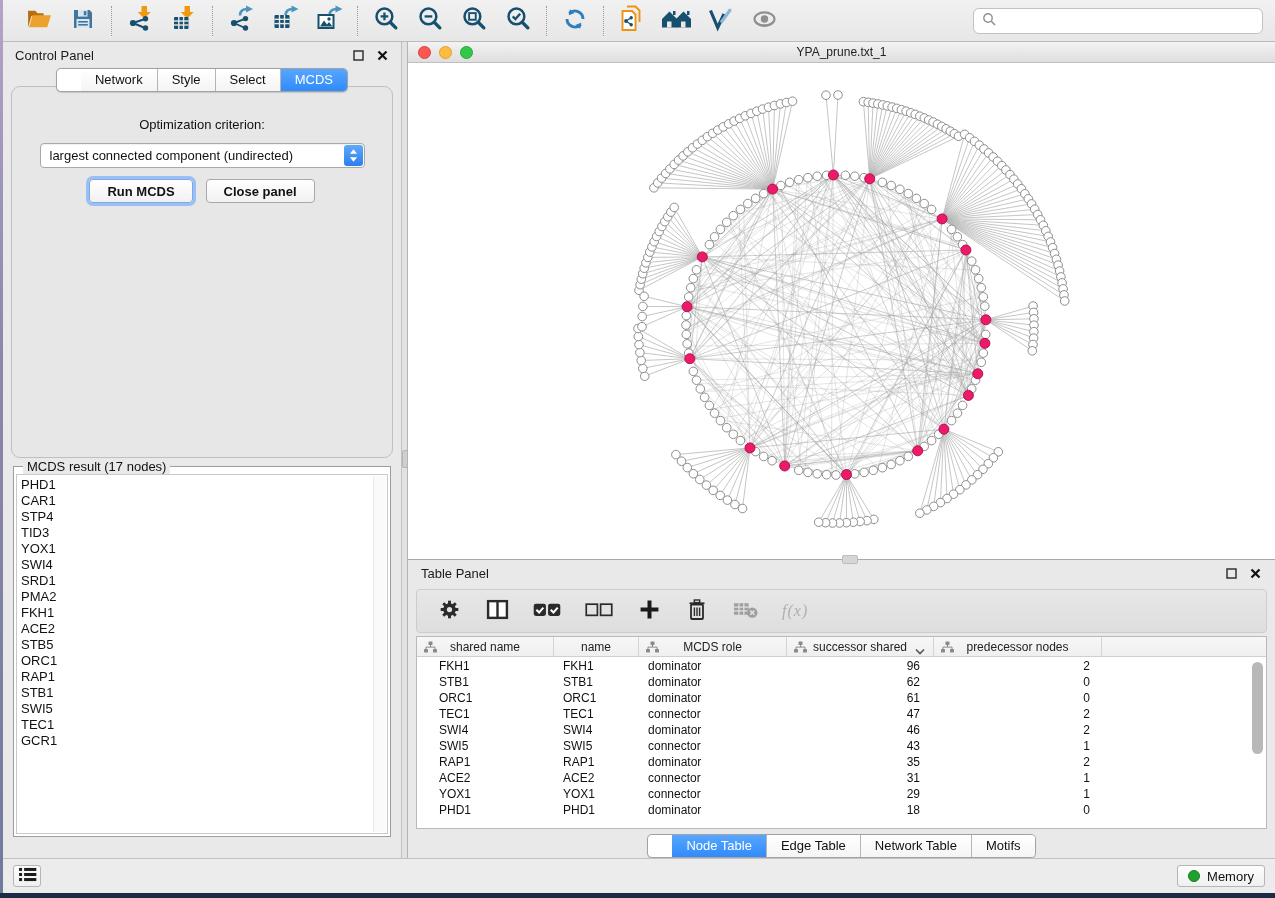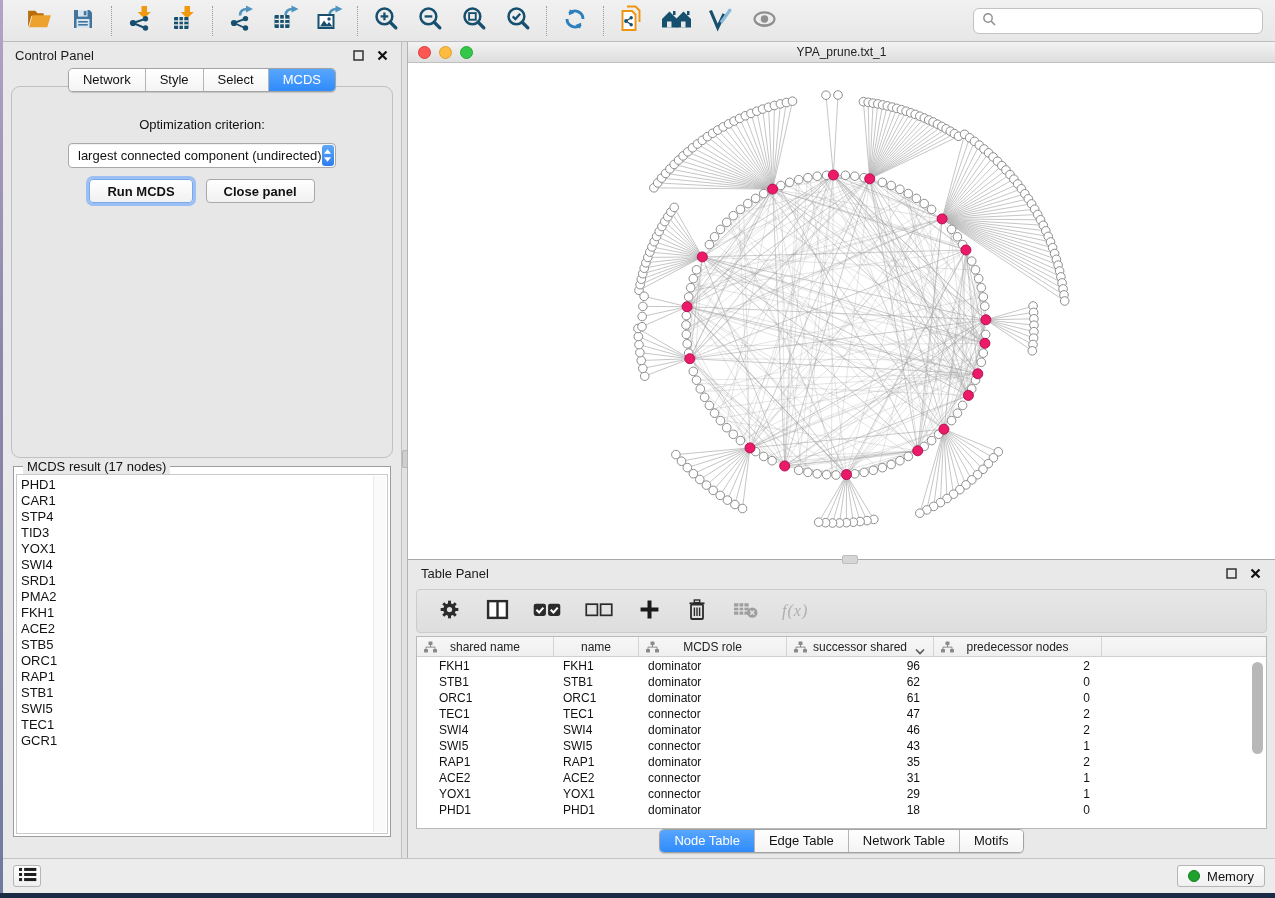--- a/index.html
+++ b/index.html
@@ -21,27 +21,27 @@
 
   
   .main { flex:1; display:flex; min-height:0; }
 
   
   .control-panel { width:398px; flex:none; background:#e9e9e9; display:flex; flex-direction:column; position:relative; }
   .cp-header { height:26px; display:flex; align-items:center; padding:0 12px; font-size:13px; color:#1b1b1b; flex:none; }
   .win-btns { margin-left:auto; display:flex; align-items:center; gap:11px; }
   .win-btn { display:flex; align-items:center; justify-content:center; width:13px; height:13px; }
   .cp-tabs { display:flex; justify-content:center; position:relative; z-index:2; flex:none; }
-  .seg { display:flex; border:1px solid #a3a3a3; border-radius:5px; overflow:hidden; background:#fff; box-shadow:0 0.5px 1px rgba(0,0,0,.15); }
+  .seg { display:flex; border:1px solid #a3a3a3; border-radius:5px; overflow:hidden; background:#fff; box-shadow:0 0.5px 1px rgba(0,0,0,.15);padding-left:24px; }
   .seg-item { padding:3px 14px 4px; font-size:13px; color:#111; background:linear-gradient(#ffffff,#f4f4f4); border-left:1px solid #b5b5b5; white-space:nowrap; }
   .seg-item:first-child { border-left:none; }
   .seg-item.active { background:linear-gradient(#58a6fd,#2f8bfb); color:#fff; }
   .cp-body { margin:-6px 8px 0; border:1px solid #c0c0c0; border-radius:9px; background:#e7e7e7; height:372px; flex:none; padding-top:30px; text-align:center; }
   .opt-label { font-size:13px; color:#111; margin-bottom:11px; }
-  .dropdown { margin:0 auto; width:268px; height:25px; background:#fff; border:1px solid #a9a9a9; border-radius:4px; display:flex; align-items:center; padding-left:9px; box-shadow:inset 0 1px 1px rgba(0,0,0,.06); }
+  .dropdown { margin:0 auto; width:325px; height:25px; background:#fff; border:1px solid #a9a9a9; border-radius:4px; display:flex; align-items:center; padding-left:9px; box-shadow:inset 0 1px 1px rgba(0,0,0,.06); }
   .dropdown .dd-text { font-size:13px; color:#111; flex:1; text-align:left; white-space:nowrap; }
   .dd-step { width:19px; height:21px; margin-right:1px; border-radius:3px; background:linear-gradient(#5fa9f8,#2e7df0); display:flex; align-items:center; justify-content:center; }
   .btn-row { margin-top:11px; display:flex; justify-content:center; gap:13px; }
   .push-btn { height:24px; padding:0 17px; font-size:13px; color:#111; background:linear-gradient(#ffffff,#f1f1f1); border:1px solid #a8a8a8; border-radius:4px; display:flex; align-items:center;font-weight:bold; }
   .push-btn.focused { box-shadow:0 0 0 3px rgba(92,156,255,.55); border-color:#7aa9e8; }
   .mcds-group { margin:8px 10px 0; height:371px; border:1px solid #9d9d9d; position:relative; background:#fff; flex:none; }
   .mcds-legend { position:absolute; top:-8px; left:9px; background:#e9e9e9; padding:0 4px; font-size:13px; color:#111; line-height:15px; }
   .mcds-list { position:absolute; inset:7px 2px 2px 2px; background:#fff; border:1px solid #c9c9c9; overflow:hidden; }
   .mcds-items { position:absolute; left:4px; top:2px; right:16px; }
   .mcds-item { font-size:13px; line-height:16px; color:#111; text-align:left; }
@@ -77,21 +77,21 @@
   .td { font-size:12px; color:#111; white-space:nowrap; overflow:hidden; }
   .td.c1 { width:137px; padding-left:22px; }
   .td.c2 { width:85px;  padding-left:9px; }
   .td.c3 { width:148px; padding-left:9px; }
   .td.c4 { width:147px; text-align:right; padding-right:14px; }
   .td.c5 { width:168px; text-align:right; padding-right:12px; }
   .th.c1 { width:137px; } .th.c2 { width:85px; } .th.c3 { width:148px; } .th.c4 { width:147px; } .th.c5 { width:168px; }
   .tbody { position:absolute; top:21px; left:0; right:0; bottom:0; }
   .tp-vscroll { position:absolute; top:23px; right:3px; width:11px; bottom:8px; }
   .tp-thumb { position:absolute; top:2px; left:0; width:11px; height:92px; background:#b8b8b8; border-radius:6px; }
-  .tp-tabs { height:29px; flex:none; display:flex; justify-content:center; align-items:flex-start; }
+  .tp-tabs { height:29px; flex:none; display:flex; justify-content:center; align-items:flex-end; }
 
   
   .statusbar { height:35px; flex:none; background:#ececec; border-top:1px solid #c2c2c2; display:flex; align-items:center; padding:0 10px; }
   .sb-btn { width:28px; height:22px; background:linear-gradient(#fdfdfd,#f0f0f0); border:1px solid #b5b5b5; border-radius:3px; display:flex; align-items:center; justify-content:center; }
   .memory-btn { margin-left:auto; height:22px; padding:0 10px; background:linear-gradient(#fdfdfd,#f0f0f0); border:1px solid #b5b5b5; border-radius:3px; display:flex; align-items:center; gap:7px; font-size:13px; color:#111; }
   .mem-dot { width:12px; height:12px; border-radius:50%; }
 </style>
 </head>
 <body>
 

